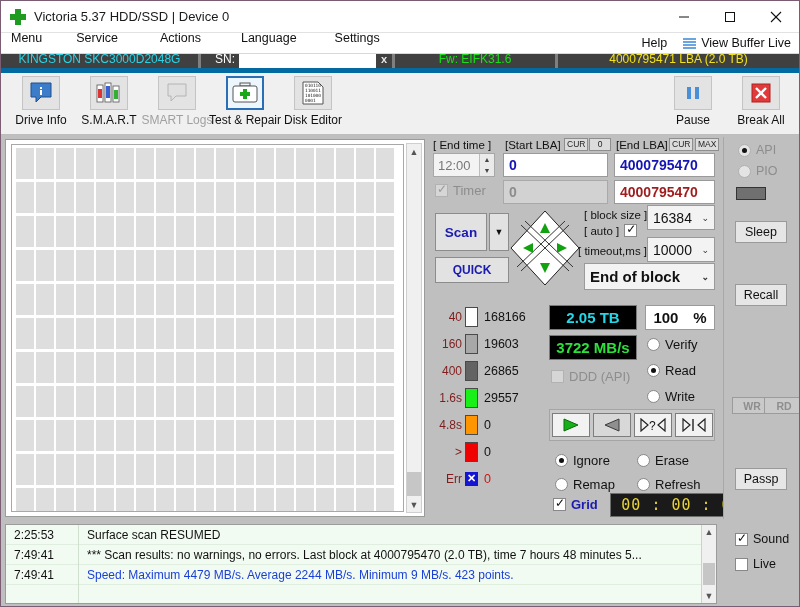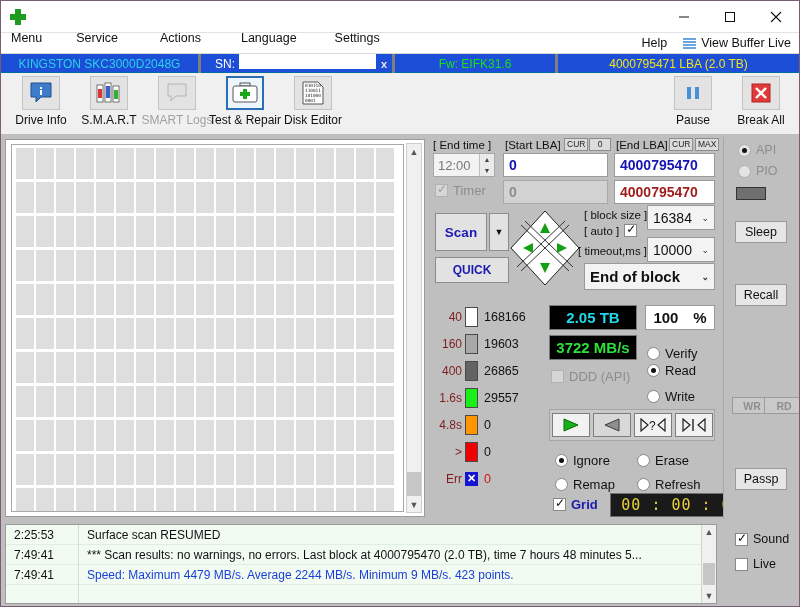--- a/index.html
+++ b/index.html
@@ -53,23 +53,23 @@
     position: relative;
   }
   .menu-item { padding: 0 10px; height: 31px; line-height: 21px; }
   .menu-right { position: absolute; right: 4px; display: flex; align-items: center; }
   .menu-help { padding: 0 16px; }
   .vbl { display: flex; align-items: center; gap: 5px; padding-right: 4px; }
   .vbl-icon { width: 13px; height: 11px; display: block; }
 
   
   .drivebar {
-    height: 19px; background: #1d4ed8; display: flex;
-    align-items: flex-start; font-size: 12px;
-    border-bottom: 1px solid #0369a1;
+    height: 19px; background: #404040; display: flex;
+    align-items: flex-end; font-size: 12px;
+    border-bottom: 5px solid #0369a1;
   }
   .db-cell { height: 19px; display: flex; align-items: center; justify-content: center; }
   .db-model { width: 197px; color: #29d3e6; }
   .db-sep { width: 3px; height: 19px; background: #7f7f7f; }
   .db-snlabel { width: 38px; color: #fff; justify-content: flex-end; padding-right: 4px; }
   .db-sninput { width: 137px; height: 15px; background: #fff; }
   .db-x { width: 16px; color: #e8e8e8; font-weight: bold; font-size: 11px; }
   .db-fw { width: 160px; color: #19e019; }
   .db-lba { flex: 1; color: #f2e318; }
 
@@ -322,20 +322,21 @@
     width: 74px; height: 80px;
   }
 </style>
 </head>
 <body>
 
 <div id="app">
 
   <div class="titlebar">
     <div class="tb-icon"></div>
+    <div class="tb-title">Victoria 5.37 HDD/SSD | Device 0</div>
     <div class="tb-btns">
       <div class="tb-btn">
         <svg width="12" height="12" viewBox="0 0 12 12">
             <line x1="1" y1="6" x2="11" y2="6" stroke="#111" stroke-width="1"></line>
           </svg>
       </div>
       <div class="tb-btn">
         <svg width="12" height="12" viewBox="0 0 12 12">
             <rect x="1.5" y="1.5" width="9" height="9" fill="none" stroke="#111" stroke-width="1"></rect>
           </svg>
@@ -793,21 +794,21 @@
         <span>100</span>
         <span>%</span>
       </div>
       <div class="lcd green" style="position:absolute;left:120px;top:198px;width:88px;">3722 MB/s</div>
 
       <div class="chk" style="position:absolute;left:122px;top:232px;">
         <span class="cbox dis"></span>
         <i class="lab-dim" style="font-size:13px">DDD (API)</i>
       </div>
 
-      <div class="radio" style="position:absolute;left:218px;top:209px;">
+      <div class="radio" style="position:absolute;left:218px;top:200px;">
         <span class="rdot"></span>
         <i style="font-size:13px">Verify</i>
       </div>
       <div class="radio" style="position:absolute;left:218px;top:226px;">
         <span class="rdot on"></span>
         <i style="font-size:13px">Read</i>
       </div>
       <div class="radio" style="position:absolute;left:218px;top:252px;">
         <span class="rdot"></span>
         <i style="font-size:13px">Write</i>

